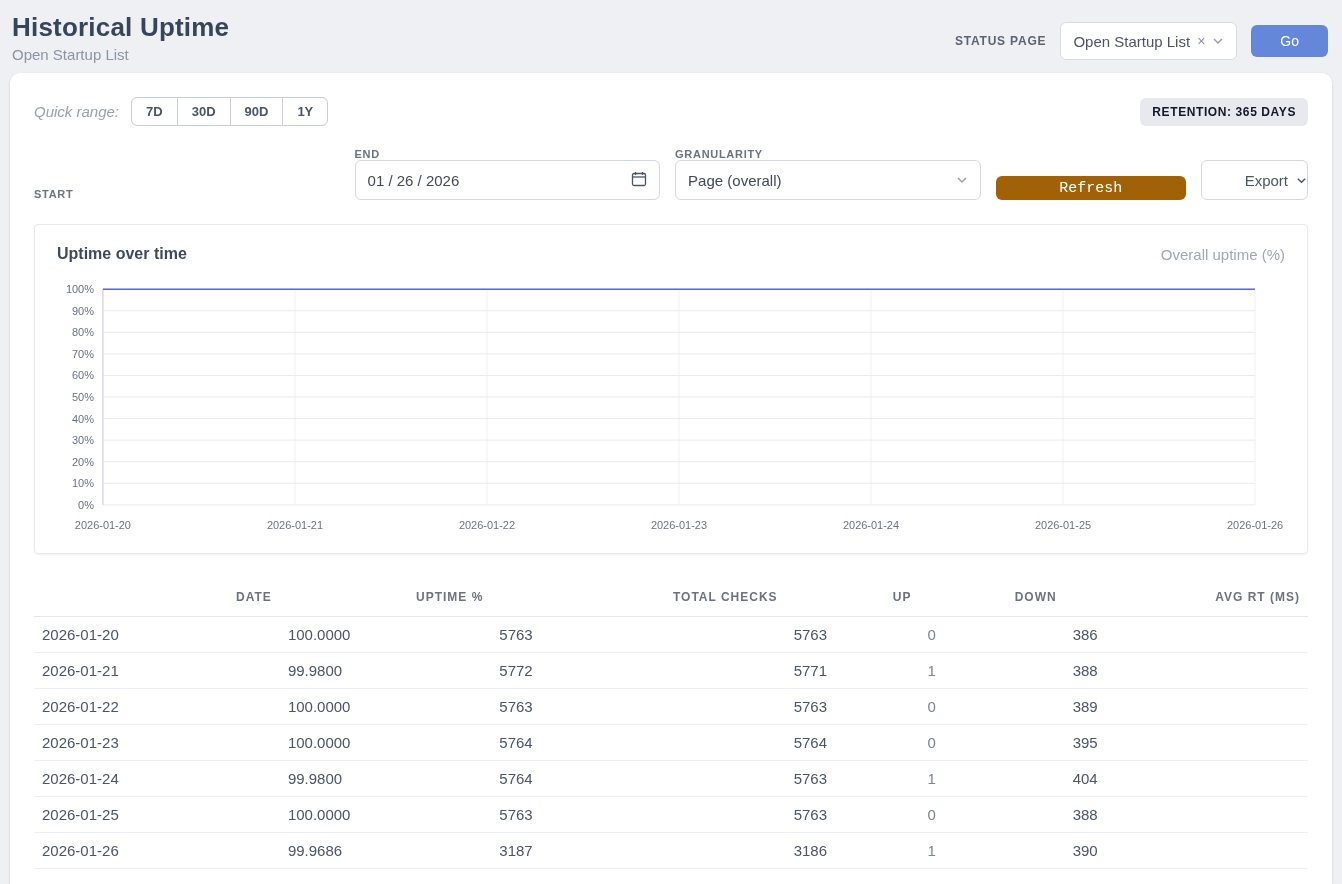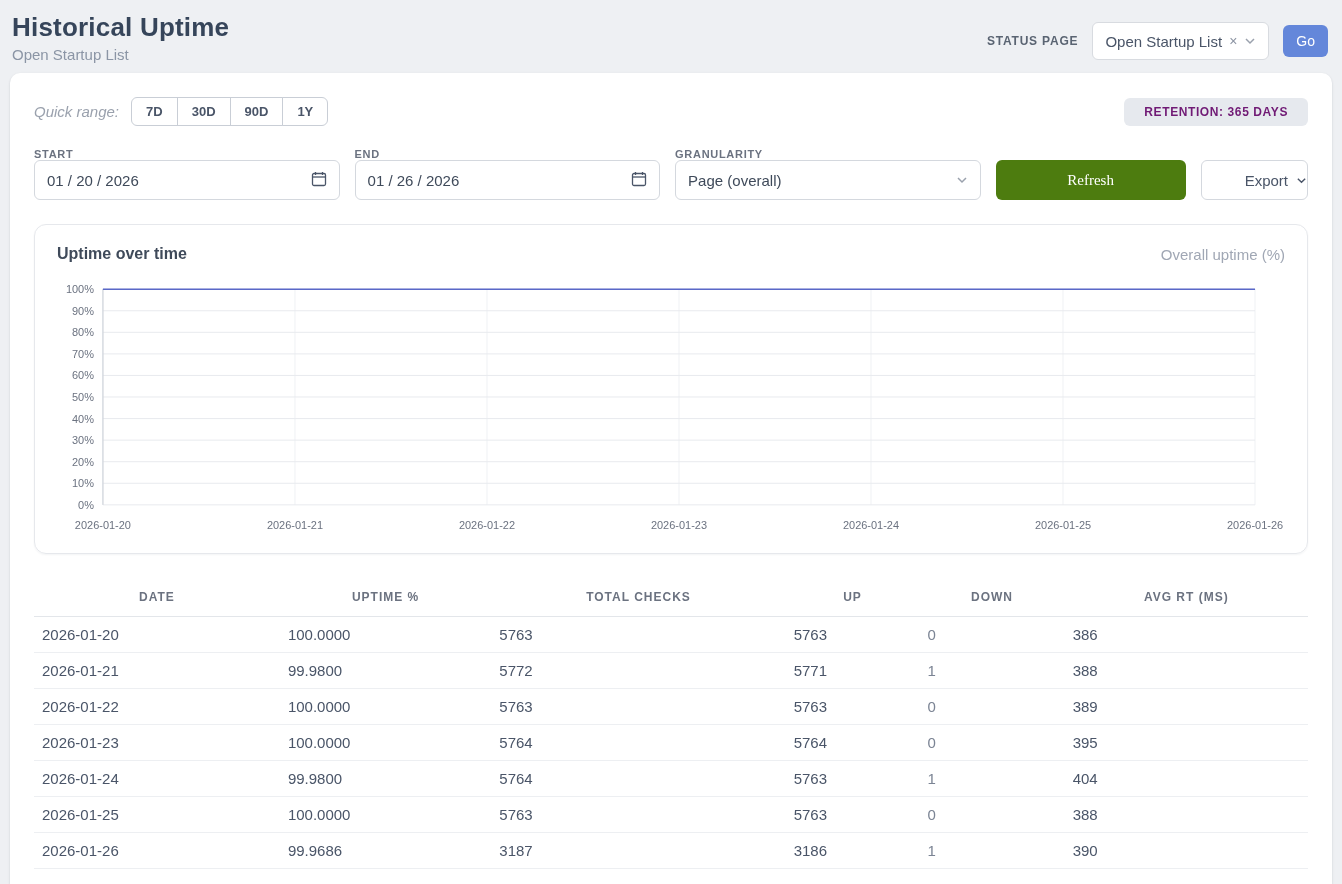--- a/index.html
+++ b/index.html
@@ -22,21 +22,21 @@
   .topbar-right { display: flex; align-items: center; gap: 14px; margin-top: 10px; }
   .sp-label { font-size: 12px; font-weight: 700; color: #5a6472; letter-spacing: .8px; }
   .sp-select {
     display: flex; align-items: center; gap: 7px;
     background: #fff; border: 1px solid #d8dbe0; border-radius: 6px;
     height: 38px; padding: 0 12px; font-size: 15px; color: #4a5568; cursor: pointer;
   }
   .sp-clear { color: #8b93a2; font-size: 14px; line-height: 1; }
   .go-btn {
     background: #6487da; color: #fff; border: none; border-radius: 6px;
-    height: 32px; padding: 0 13px; font-size: 14px; font-family: inherit; cursor: pointer;
+    height: 32px; padding: 0 29px; font-size: 14px; font-family: inherit; cursor: pointer;
   }
 
   
   .card {
     margin: 4px 10px 10px 10px;
     background: #fff; border-radius: 10px;
     box-shadow: 0 1px 3px rgba(20,30,50,.10), 0 1px 2px rgba(20,30,50,.06);
     padding: 24px;
     min-height: 796px;
   }
@@ -47,66 +47,66 @@
   .seg { display: flex; border-radius: 6px; }
   .seg-btn {
     background: #fff; border: 1px solid #c9ced6; color: #4a5568;
     font-size: 13px; font-weight: 600; font-family: inherit;
     padding: 6px 14px; margin-left: -1px; cursor: pointer;
   }
   .seg-btn:first-child { border-radius: 6px 0 0 6px; margin-left: 0; }
   .seg-btn:last-child { border-radius: 0 6px 6px 0; }
   .retention-badge {
     margin-left: auto;
-    background: #e6e9ee; color: #701a75;
+    background: #e6e9ee; color: #0f172a;
     font-size: 12px; font-weight: 700; letter-spacing: .6px;
-    padding: 7px 20px; border-radius: 6px;
+    padding: 7px 12px; border-radius: 6px;
   }
 
   
   .form-row { display: flex; align-items: flex-end; gap: 15px; margin-top: 22px; }
   .field { flex: 1 1 0; display: flex; flex-direction: column; }
   .field-label {
     font-size: 11px; font-weight: 700; color: #6b7280;
     letter-spacing: .7px; 
   }
   .input {
     height: 40px; border: 1px solid #d4d8de; border-radius: 6px;
     background: #fff; display: flex; align-items: center; justify-content: space-between;
     padding: 0 12px; font-size: 15px; color: #3f4a5a; cursor: pointer;
   }
   .btn-refresh {
-    flex: 0 0 190px; height: 40px;
-    background: #4d7c0f; color: #fff; border: none; border-radius: 6px;
-    font-size: 15px; font-family: Liberation Serif, serif; cursor: pointer;
+    flex: 0 0 190px; height: 24px;
+    background: #a16207; color: #fff; border: none; border-radius: 6px;
+    font-size: 15px; font-family: Liberation Mono, monospace; cursor: pointer;
   }
   .btn-export {
     flex: 0 0 106px; height: 40px;
     background: #fff; color: #4a5568; border: 1px solid #d4d8de; border-radius: 6px;
     font-size: 15px; font-family: inherit; cursor: pointer;
     display: flex; align-items: center; justify-content: center; gap: 8px; padding-left: 43px;
   }
 
   
   .chart-card {
     margin-top: 24px;
-    border: 1px solid #e6e8ec; border-radius: 12px;
+    border: 1px solid #e6e8ec; border-radius: 4px;
     box-shadow: 0 1px 2px rgba(20,30,50,.05);
     padding: 20px 22px 14px 22px;
   }
   .chart-head { display: flex; align-items: center; justify-content: space-between; }
   .chart-title { font-size: 16px; font-weight: 700; color: #3f4a5a; }
   .chart-legend { font-size: 15px; color: #a0a7b4; }
   .chart-body { margin-top: 14px; }
   .chart-body svg { display: block; width: 100%; height: 262px; overflow: visible; }
 
   
   table.uptime { width: 100%; border-collapse: collapse; margin-top: 26px; }
   table.uptime th {
-    text-align: center; font-size: 12px; font-weight: 700; color: #6b7280;
+    text-align: right; font-size: 12px; font-weight: 700; color: #6b7280;
     letter-spacing: 1px; padding: 10px 8px 12px 8px;
     border-bottom: 1px solid #e3e6ea;
   }
   table.uptime td {
     font-size: 15px; color: #4a5568;
     padding: 9px 8px; border-bottom: 1px solid #edeff2;
   }
   table.uptime th:nth-child(1) { width: 19.3%; }
   table.uptime th:nth-child(2) { width: 16.6%; }
   table.uptime th:nth-child(3) { width: 23.1%; }
@@ -148,31 +148,20 @@
           <button class="seg-btn">30D</button>
           <button class="seg-btn">90D</button>
           <button class="seg-btn">1Y</button>
         </div>
       <span class="retention-badge">RETENTION: 365 DAYS</span>
     </div>
 
     <div class="form-row">
       <div class="field">
         <span class="field-label">START</span>
-        <div class="input">
-          <span>01 / 20 / 2026</span>
-          <span>
-            <svg width="16" height="16" viewBox="0 0 16 16" fill="none" stroke="#4a5568" stroke-width="1.3">
-                <rect x="1.5" y="2.5" width="13" height="12" rx="1.5"></rect>
-                <line x1="1.5" y1="6" x2="14.5" y2="6"></line>
-                <line x1="4.5" y1="1" x2="4.5" y2="4"></line>
-                <line x1="11.5" y1="1" x2="11.5" y2="4"></line>
-              </svg>
-          </span>
-        </div>
       </div>
       <div class="field">
         <span class="field-label">END</span>
         <div class="input">
           <span>01 / 26 / 2026</span>
           <span>
             <svg width="16" height="16" viewBox="0 0 16 16" fill="none" stroke="#4a5568" stroke-width="1.3">
                 <rect x="1.5" y="2.5" width="13" height="12" rx="1.5"></rect>
                 <line x1="1.5" y1="6" x2="14.5" y2="6"></line>
                 <line x1="4.5" y1="1" x2="4.5" y2="4"></line>

